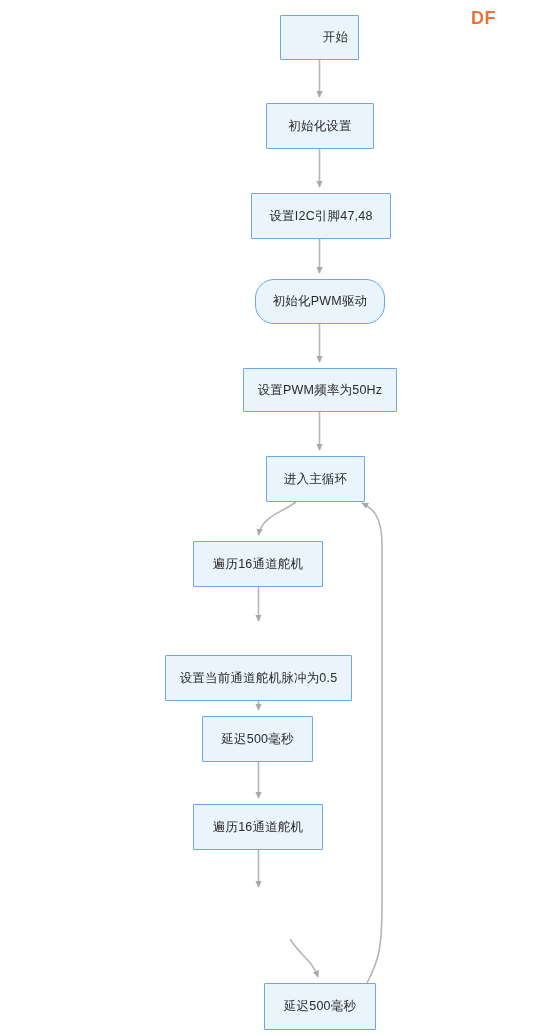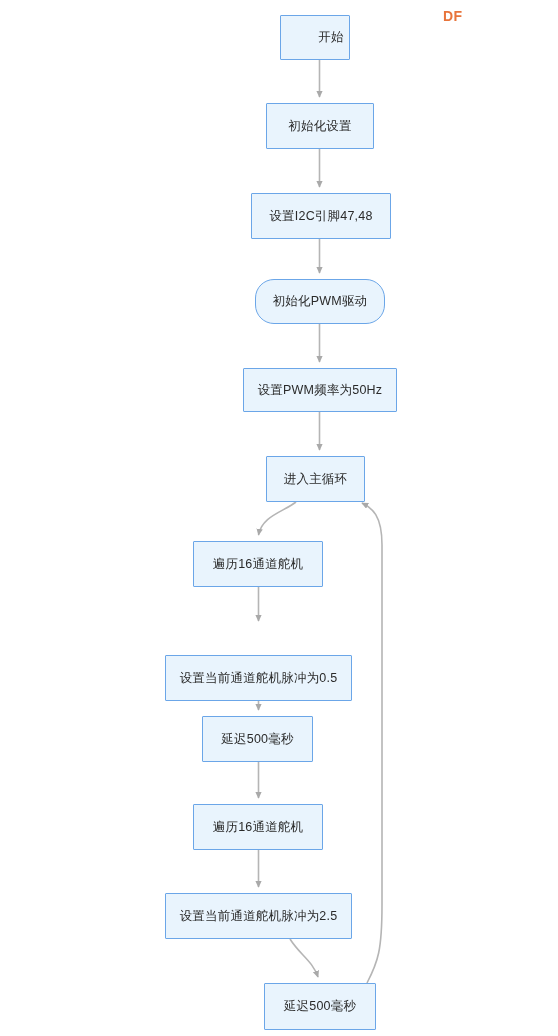--- a/index.html
+++ b/index.html
@@ -40,25 +40,26 @@
     justify-content: center;
     color: #2a2a2a;
     font-size: 12.5px;
     line-height: 1.2;
     letter-spacing: 0.2px;
     white-space: nowrap;
     text-align: center;
   }
   .brand {
     position: absolute;
-    font-size: 14px;
+    font-size: 18px;
     font-weight: bold;
     color: #e8743b;
     letter-spacing: 0.5px;
     font-family: "Liberation Sans", "DejaVu Sans", sans-serif;
+    margin-left: 28px;
   }
 </style>
 </head>
 <body>
 
 <div id="canvas">
 
   <svg class="edges" viewBox="0 0 558 1036" width="558" height="1036">
     <defs>
       <marker id="arrowhead" markerWidth="9" markerHeight="9" refX="6.2" refY="3.2" orient="auto" markerUnits="userSpaceOnUse">
@@ -74,21 +75,21 @@
       <path d="M296,502 C283,512 262,516 258.5,535"></path>
       <path d="M258.5,587 L258.5,621"></path>
       <path d="M258.5,673 L258.5,710"></path>
       <path d="M258.5,762 L258.5,798"></path>
       <path d="M258.5,850 L258.5,887"></path>
       <path d="M290,939 C300,955 312,960 318,977"></path>
       <path d="M367,983 C378,962 382,950 382,905 L382,545 C382,515 372,508 362,503"></path>
     </g>
   </svg>
 
-  <div class="node" style="left:280px; top:15px; width:70px; height:45px;padding-left:32px;">
+  <div class="node" style="left:280px; top:15px; width:79px; height:45px;padding-left:32px;">
     <span>开始</span>
   </div>
 
   <div class="node" style="left:266px; top:103px; width:108px; height:46px;">
     <span>初始化设置</span>
   </div>
 
   <div class="node" style="left:251px; top:193px; width:140px; height:46px;">
     <span>设置I2C引脚47,48</span>
   </div>
@@ -114,23 +115,20 @@
   </div>
 
   <div class="node" style="left:202px; top:716px; width:111px; height:46px;">
     <span>延迟500毫秒</span>
   </div>
 
   <div class="node" style="left:193px; top:804px; width:130px; height:46px;">
     <span>遍历16通道舵机</span>
   </div>
 
-  <div class="node" style="left:165px; top:893px; width:187px; height:46px;">
-    <span>设置当前通道舵机脉冲为2.5</span>
-  </div>
 
   <div class="node" style="left:264px; top:983px; width:112px; height:47px;">
     <span>延迟500毫秒</span>
   </div>
 
   <div class="brand" style="left:443px; top:8px;">DF</div>
 
 </div>
 
 </body></html>

